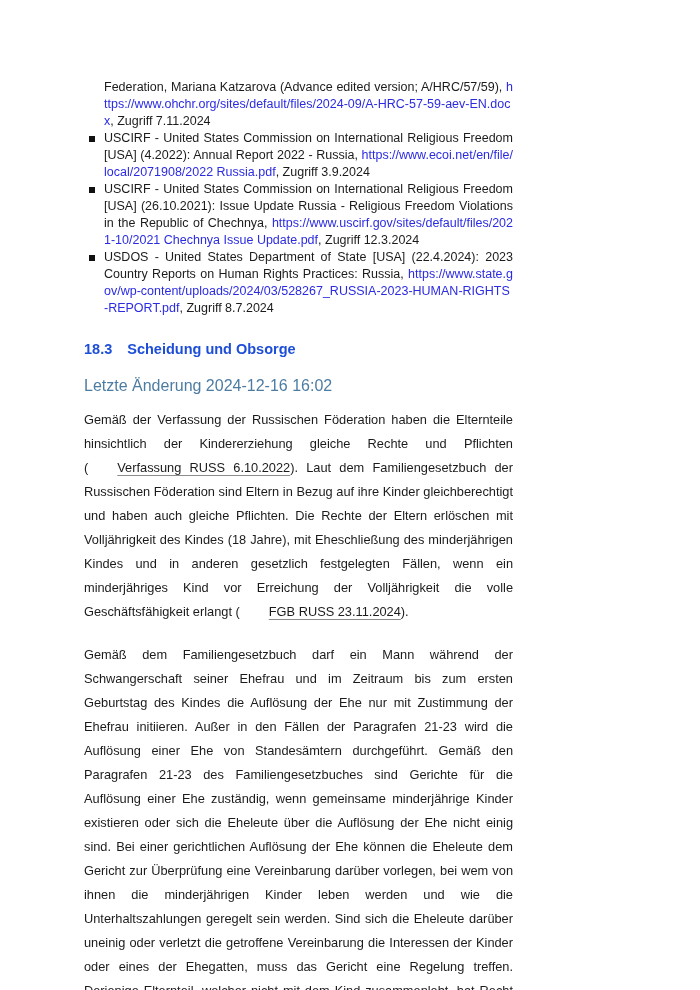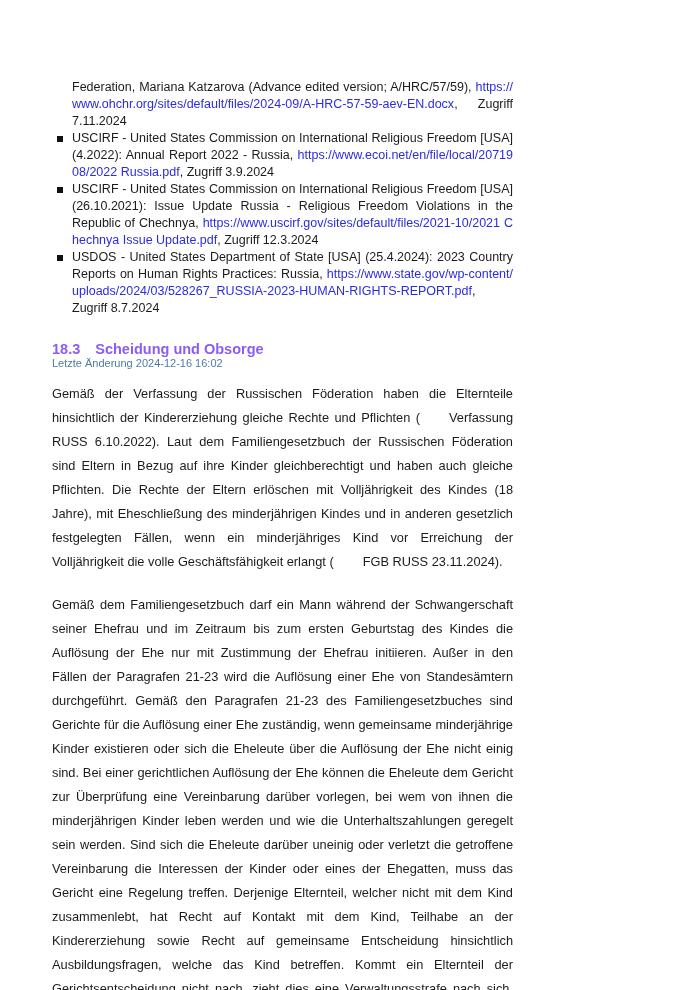--- a/index.html
+++ b/index.html
@@ -2,21 +2,21 @@
 <html lang="de"><head>
 <meta charset="utf-8">
 <style>
   html, body { margin: 0; padding: 0; background: #ffffff; }
   .page {
     position: relative;
     width: 596px;
     height: 990px;
     background: #ffffff;
     box-sizing: border-box;
-    padding: 79px 83px 0 52px;
+    padding: 79px 83px 0 84px;
     font-family: "Liberation Sans", "DejaVu Sans", sans-serif;
     color: #1b1b1b;
     overflow: hidden;
   }
 
   
   .refs {
     font-size: 12.5px;
     line-height: 17px;
     text-align: justify;
@@ -39,41 +39,42 @@
     text-decoration: none;
     word-break: break-all;
     cursor: pointer;
   }
 
   
   .section-heading {
     margin: 24px 0 0 0;
     font-size: 14.5px;
     font-weight: bold;
-    color: #8b5cf6;
+    color: #1d4ed8;
   }
   .section-heading .sec-num { margin-right: 15px; }
   .last-change {
-    margin-top: 0;
-    font-size: 11px;
+    margin-top: 20px;
+    font-size: 16px;
     color: #4d7ca3;
   }
 
   
   .body-text {
     margin-top: 13px;
     font-size: 12.8px;
     line-height: 24px;
     text-align: justify;
     hyphens: auto;
     -webkit-hyphens: auto;
   }
   .body-text p { margin: 0 0 19px 0; }
   a.cite-link {
     color: inherit;
+    text-decoration: underline;
     text-decoration-color: #8c8c8c;
     text-decoration-thickness: 1px;
     text-underline-offset: 3px;
     cursor: pointer;
     margin-left: 29px;
   }
 
   
   .page-footer {
     position: absolute;
@@ -87,21 +88,21 @@
 </style>
 </head>
 <body>
 
 <div class="page">
 
   <div class="refs">
       <div class="ref-item"><span>Federation, Mariana Katzarova (Advance edited version; A/HRC/57/59), </span><a class="ext-link">https://www.ohchr.org/sites/default/files/2024-09/A-HRC-57-59-aev-EN.docx</a><span>, Zugriff 7.11.2024</span></div>
       <div class="ref-item bulleted"><span class="bullet"></span><span>USCIRF - United States Commission on International Religious Freedom [USA] (4.2022): Annual Report 2022 - Russia, </span><a class="ext-link">https://www.ecoi.net/en/file/local/2071908/2022 Russia.pdf</a><span>, Zugriff 3.9.2024</span></div>
       <div class="ref-item bulleted"><span class="bullet"></span><span>USCIRF - United States Commission on International Religious Freedom [USA] (26.10.2021): Issue Update Russia - Religious Freedom Violations in the Republic of Chechnya, </span><a class="ext-link">https://www.uscirf.gov/sites/default/files/2021-10/2021 Chechnya Issue Update.pdf</a><span>, Zugriff 12.3.2024</span></div>
-      <div class="ref-item bulleted"><span class="bullet"></span><span>USDOS - United States Department of State [USA] (25.4.2024): 2023 Country Reports on Human Rights Practices: Russia, </span><a class="ext-link">https://www.state.gov/wp-content/uploads/2024/03/528267_RUSSIA-2023-HUMAN-RIGHTS-REPORT.pdf</a><span>, Zugriff 8.7.2024</span></div>
+      <div class="ref-item bulleted"><span class="bullet"></span><span>USDOS - United States Department of State [USA] (22.4.2024): 2023 Country Reports on Human Rights Practices: Russia, </span><a class="ext-link">https://www.state.gov/wp-content/uploads/2024/03/528267_RUSSIA-2023-HUMAN-RIGHTS-REPORT.pdf</a><span>, Zugriff 8.7.2024</span></div>
     </div>
 
   <h2 class="section-heading">
     <span class="sec-num">18.3</span><span>Scheidung und Obsorge</span>
   </h2>
 
   <div class="last-change">Letzte Änderung 2024-12-16 16:02</div>
 
   <div class="body-text">
       <p><span>Gemäß der Verfassung der Russischen Föderation haben die Elternteile hinsichtlich der Kindererziehung gleiche Rechte und Pflichten (</span><a class="cite-link">Verfassung RUSS 6.10.2022</a><span>). Laut dem Familiengesetzbuch der Russischen Föderation sind Eltern in Bezug auf ihre Kinder gleichberechtigt und haben auch gleiche Pflichten. Die Rechte der Eltern erlöschen mit Volljährigkeit des Kindes (18 Jahre), mit Eheschließung des minderjährigen Kindes und in anderen gesetzlich festgelegten Fällen, wenn ein minderjähriges Kind vor Erreichung der Volljährigkeit die volle Geschäftsfähigkeit erlangt (</span><a class="cite-link">FGB RUSS 23.11.2024</a><span>).</span></p>

